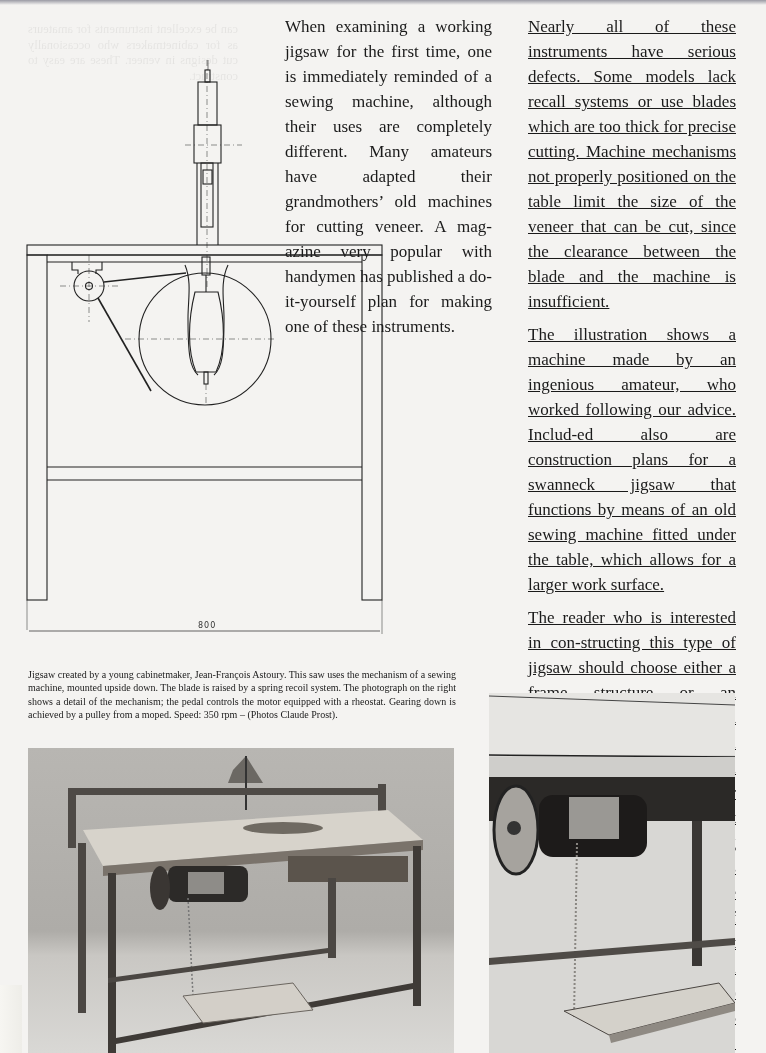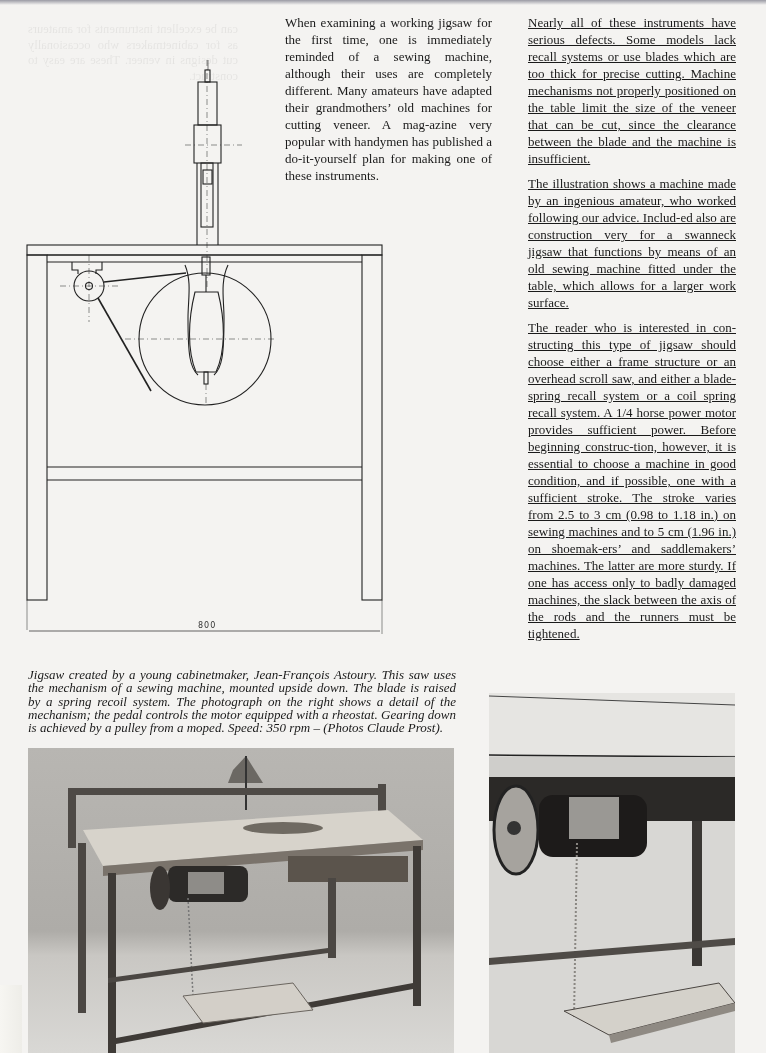--- a/index.html
+++ b/index.html
@@ -9,49 +9,49 @@
     font-family:"Liberation Serif","DejaVu Serif",serif;
     color:#1a1a1a;
   }
   .topshade { position:absolute; left:0; top:0; width:766px; height:5px; background:linear-gradient(#9a9aa4,#f4f3f1); }
   .ghost {
     position:absolute; left:28px; top:22px; width:210px;
     font-size:12.5px; line-height:15.5px; color:#000; opacity:0.06;
     transform:scaleX(-1); text-align:justify;
   }
   .col {
-    position:absolute; font-size:13px; line-height:17px;
+    position:absolute; font-size:17px; line-height:25px;
     text-align:justify; hyphens:manual;
   }
   .col p { margin:0 0 8px 0; }
   #col-left { left:285px; top:14px; width:207px; }
   #col-right { left:528px; top:14px; width:208px;text-decoration:underline; }
   #drawing { position:absolute; left:20px; top:60px; width:370px; height:580px; }
   .caption {
     position:absolute; left:28px; top:668px; width:428px;
-    font-style:italic; font-size:13px; line-height:13.3px; text-align:justify;
+    font-size:10px; line-height:13.3px; text-align:justify;
   }
   .photo { position:absolute; overflow:hidden; }
   #photo-left { left:28px; top:748px; width:426px; height:305px; background:linear-gradient(180deg,#b8b6b2 0%,#aeaca8 60%,#c9c7c3 68%,#d9d8d5 100%); }
   #photo-right { left:489px; top:693px; width:246px; height:360px; background:#d8d7d4; }
   .pagestrip { position:absolute; left:0; top:985px; width:22px; height:68px; background:linear-gradient(90deg,#f7f6f2,#eeede8); }
 </style>
 </head>
 <body>
 
 <div class="topshade"></div>
 <div class="ghost">can be excellent instruments for amateurs as for cabinetmakers who occasionally cut designs in veneer. These are easy to construct.</div>
 
 <div id="col-left" class="col">
   <p>When examining a working jigsaw for the first time, one is immediately reminded of a sewing machine, although their uses are completely different. Many amateurs have adapted their grandmothers’ old machines for cutting veneer. A mag-azine very popular with handymen has published a do-it-yourself plan for making one of these instruments.</p>
 </div>
 
 <div id="col-right" class="col">
   <p>Nearly all of these instruments have serious defects. Some models lack recall systems or use blades which are too thick for precise cutting. Machine mechanisms not properly positioned on the table limit the size of the veneer that can be cut, since the clearance between the blade and the machine is insufficient.</p>
-  <p>The illustration shows a machine made by an ingenious amateur, who worked following our advice. Includ-ed also are construction very for a swanneck jigsaw that functions by means of an old sewing machine fitted under the table, which allows for a larger work surface.</p>
+  <p>The illustration shows a machine made by an ingenious amateur, who worked following our advice. Includ-ed also are construction plans for a swanneck jigsaw that functions by means of an old sewing machine fitted under the table, which allows for a larger work surface.</p>
   <p>The reader who is interested in con-structing this type of jigsaw should choose either a frame structure or an overhead scroll saw, and either a blade-spring recall system or a coil spring recall system. A 1/4 horse power motor provides sufficient power. Before beginning construc-tion, however, it is essential to choose a machine in good condition, and if possible, one with a sufficient stroke. The stroke varies from 2.5 to 3 cm (0.98 to 1.18 in.) on sewing machines and to 5 cm (1.96 in.) on shoemak-ers’ and saddlemakers’ machines. The latter are more sturdy. If one has access only to badly damaged machines, the slack between the axis of the rods and the runners must be tightened.</p>
 </div>
 
 <svg id="drawing" viewBox="0 0 370 580" xmlns="http://www.w3.org/2000/svg">
   <g fill="none" stroke="#222" stroke-width="1.1">
 
     <line x1="188" y1="0" x2="188" y2="10" stroke-width="0.6"></line>
     <rect x="185" y="10" width="5" height="12"></rect>
     <rect x="178" y="22" width="19" height="43"></rect>
     <rect x="174" y="65" width="27" height="38"></rect>

